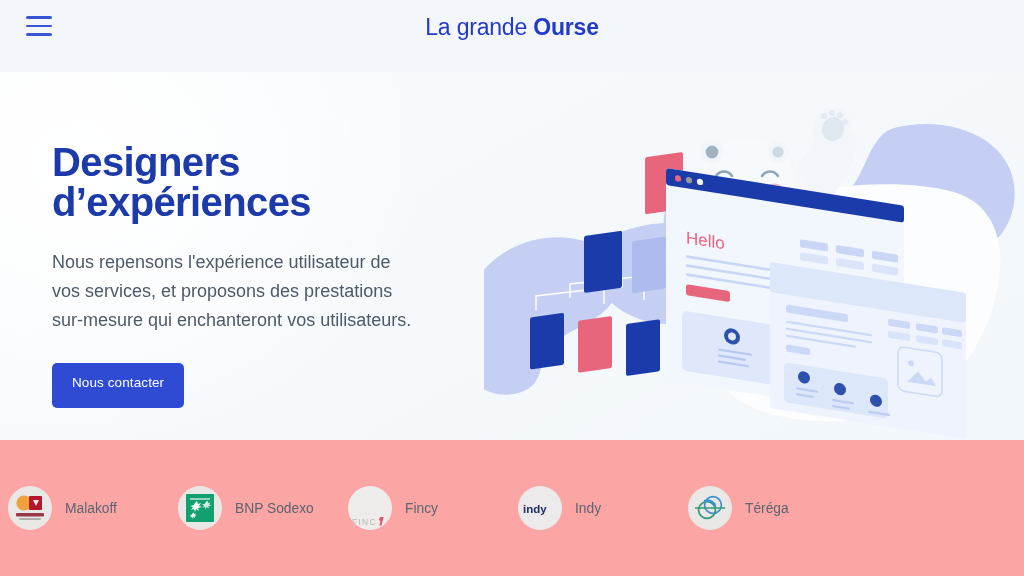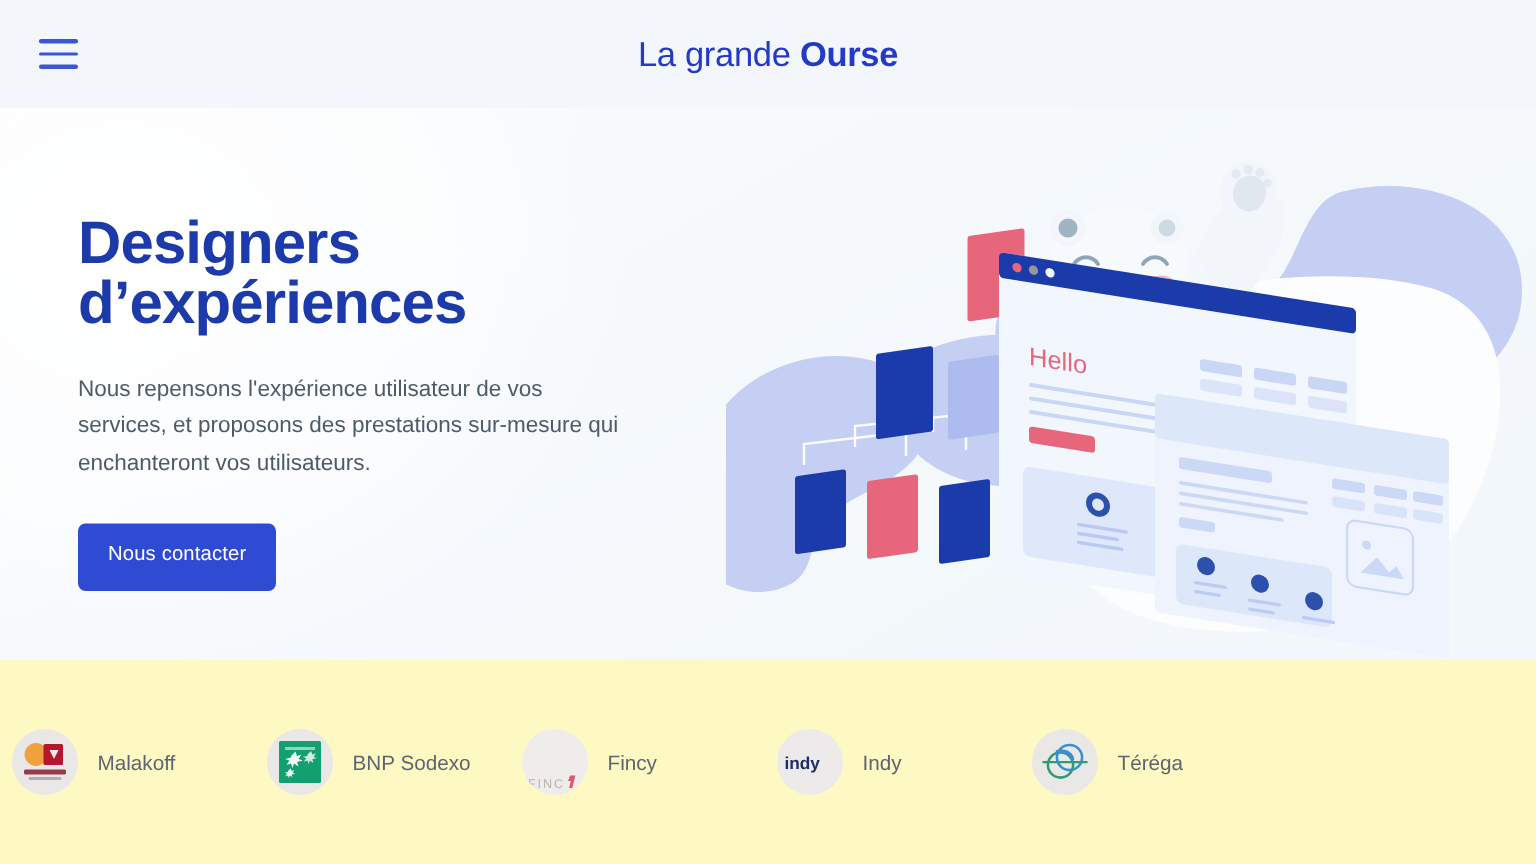--- a/index.html
+++ b/index.html
@@ -25,22 +25,21 @@
     overflow: hidden;
   }
 
   
   .site-header {
     position: relative;
     z-index: 40;
     height: 72px;
     background: #f3f7fb;
     display: flex;
-    align-items: center;
-    padding: 2px 26px;
+    padding: 16px 26px;
   }
 
   .hamburger {
     width: 26px;
     height: 20px;
     display: flex;
     flex-direction: column;
     justify-content: space-between;
     cursor: pointer;
     background: none;
@@ -101,21 +100,21 @@
     line-height: 1.0;
     font-weight: 700;
     color: #1c3aa9;
     letter-spacing: -0.6px;
     margin-bottom: 26px;
     margin-top: 36px;
   }
   .hero-title .t-line { display: block; }
 
   .hero-sub {
-    font-size: 15px;
+    font-size: 18px;
     line-height: 1.62;
     color: #4e5a68;
     width: 362px;
     margin-bottom: 28px;
   }
 
   .cta-button {
     display: inline-block;
     background: #2f4bd4;
     color: #ffffff;
@@ -137,21 +136,21 @@
     height: 368px;
     z-index: 10;
   }
   .illustration svg { display: block; width: 540px; height: 368px; }
 
   
   .logo-strip {
     position: relative;
     z-index: 30;
     height: 136px;
-    background: #fef9c3;
+    background: #fca5a5;
     display: flex;
     align-items: center;
     padding-left: 8px;
     overflow: hidden;
   }
 
   .logo-item {
     display: flex;
     align-items: center;
     flex: 0 0 auto;

